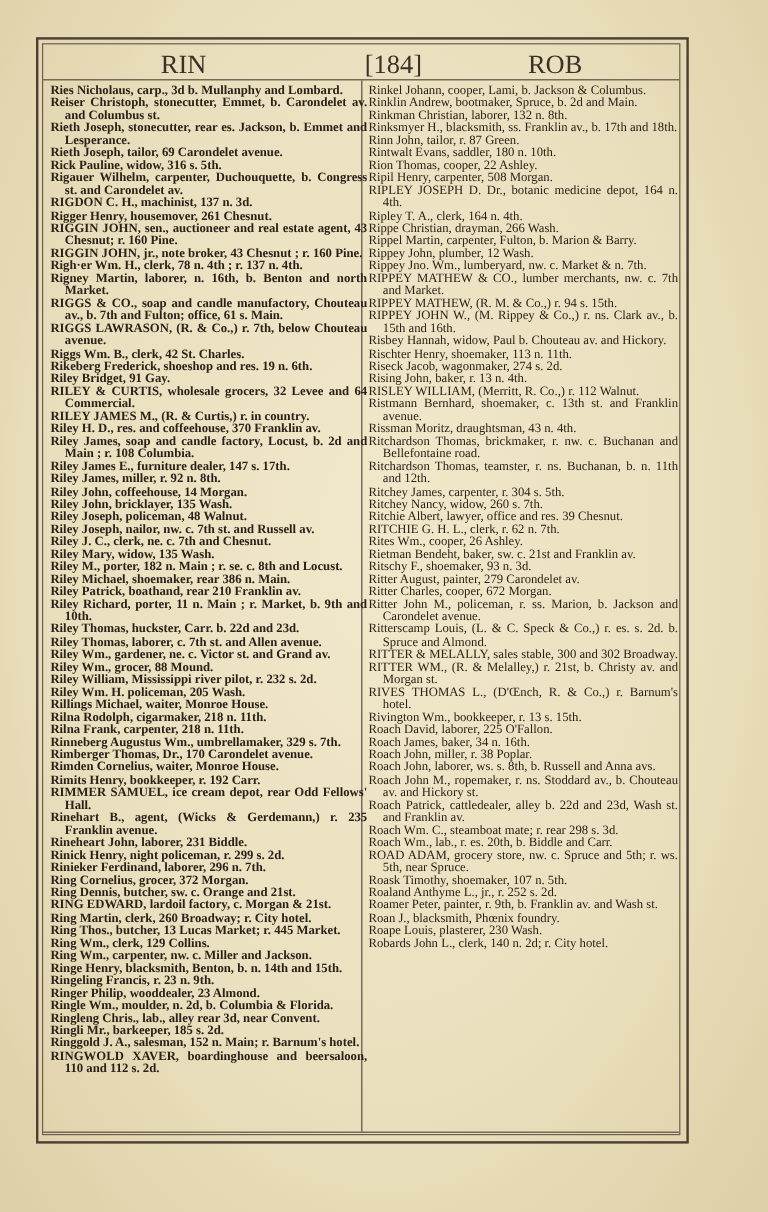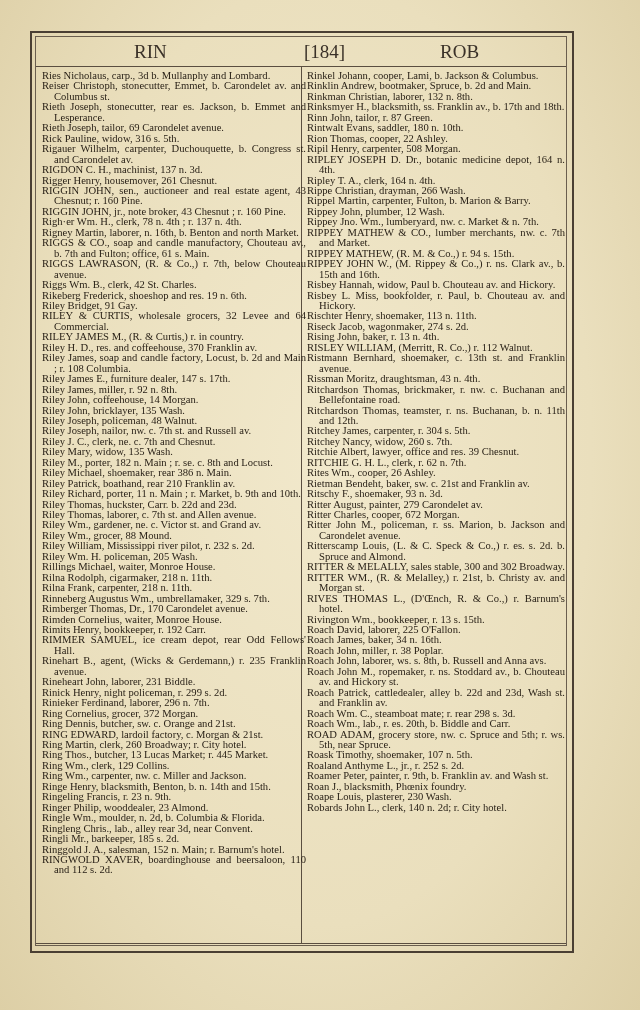--- a/index.html
+++ b/index.html
@@ -16,39 +16,39 @@
   .frame-outer {
     position:absolute; left:30px; top:31px; width:540px; height:918px;
     border:2px solid #4a3f33;
   }
   .frame-inner {
     position:absolute; left:35px; top:36px; width:530px; height:908px;
     border:1px solid #6a5e4e;
   }
   .header {
     position:absolute; left:36px; top:38px; width:530px; height:28px;
-    font-size:19px; color:#3a3128;text-align:right;
+    font-size:22px; color:#3a3128;text-align:right;
   }
   .header span { position:absolute; top:3px; }
   .hdr-left { left:98px; }
   .hdr-center { left:268px; }
   .hdr-right { left:404px;font-family:Liberation Serif, serif; }
   .header-rule {
     position:absolute; left:36px; top:66px; width:530px; height:0;
     border-top:1px solid #5a4e40;
   }
   .col-divider {
     position:absolute; left:301px; top:67px; width:0; height:876px;
     border-left:1px solid #5a4e40;
   }
   .col {
     position:absolute; top:71px; width:264px;
     font-size:10.6px; line-height:10.45px;
   }
-  .col-left { left:42px; }
+  .col-left { left:42px;font-weight:bold; }
   .col-right { left:307px; width:258px; }
   .entry {
     padding-left:12px; text-indent:-12px;
     text-align:justify; margin:0;
   }
   .bottom-rule {
     position:absolute; left:36px; top:943px; width:530px; height:0;
     border-top:1px solid #5a4e40;
   }
 </style>
@@ -147,21 +147,20 @@
       <p class="entry">RIPLEY JOSEPH D. Dr., botanic medicine depot, 164 n. 4th.</p>
       <p class="entry">Ripley T. A., clerk, 164 n. 4th.</p>
       <p class="entry">Rippe Christian, drayman, 266 Wash.</p>
       <p class="entry">Rippel Martin, carpenter, Fulton, b. Marion &amp; Barry.</p>
       <p class="entry">Rippey John, plumber, 12 Wash.</p>
       <p class="entry">Rippey Jno. Wm., lumberyard, nw. c. Market &amp; n. 7th.</p>
       <p class="entry">RIPPEY MATHEW &amp; CO., lumber merchants, nw. c. 7th and Market.</p>
       <p class="entry">RIPPEY MATHEW, (R. M. &amp; Co.,) r. 94 s. 15th.</p>
       <p class="entry">RIPPEY JOHN W., (M. Rippey &amp; Co.,) r. ns. Clark av., b. 15th and 16th.</p>
       <p class="entry">Risbey Hannah, widow, Paul b. Chouteau av. and Hickory.</p>
-      <p class="entry">Risbey L. Miss, bookfolder, r. Paul, b. Chouteau av. and Hickory.</p>
       <p class="entry">Rischter Henry, shoemaker, 113 n. 11th.</p>
       <p class="entry">Riseck Jacob, wagonmaker, 274 s. 2d.</p>
       <p class="entry">Rising John, baker, r. 13 n. 4th.</p>
       <p class="entry">RISLEY WILLIAM, (Merritt, R. Co.,) r. 112 Walnut.</p>
       <p class="entry">Ristmann Bernhard, shoemaker, c. 13th st. and Franklin avenue.</p>
       <p class="entry">Rissman Moritz, draughtsman, 43 n. 4th.</p>
       <p class="entry">Ritchardson Thomas, brickmaker, r. nw. c. Buchanan and Bellefontaine road.</p>
       <p class="entry">Ritchardson Thomas, teamster, r. ns. Buchanan, b. n. 11th and 12th.</p>
       <p class="entry">Ritchey James, carpenter, r. 304 s. 5th.</p>
       <p class="entry">Ritchey Nancy, widow, 260 s. 7th.</p>

